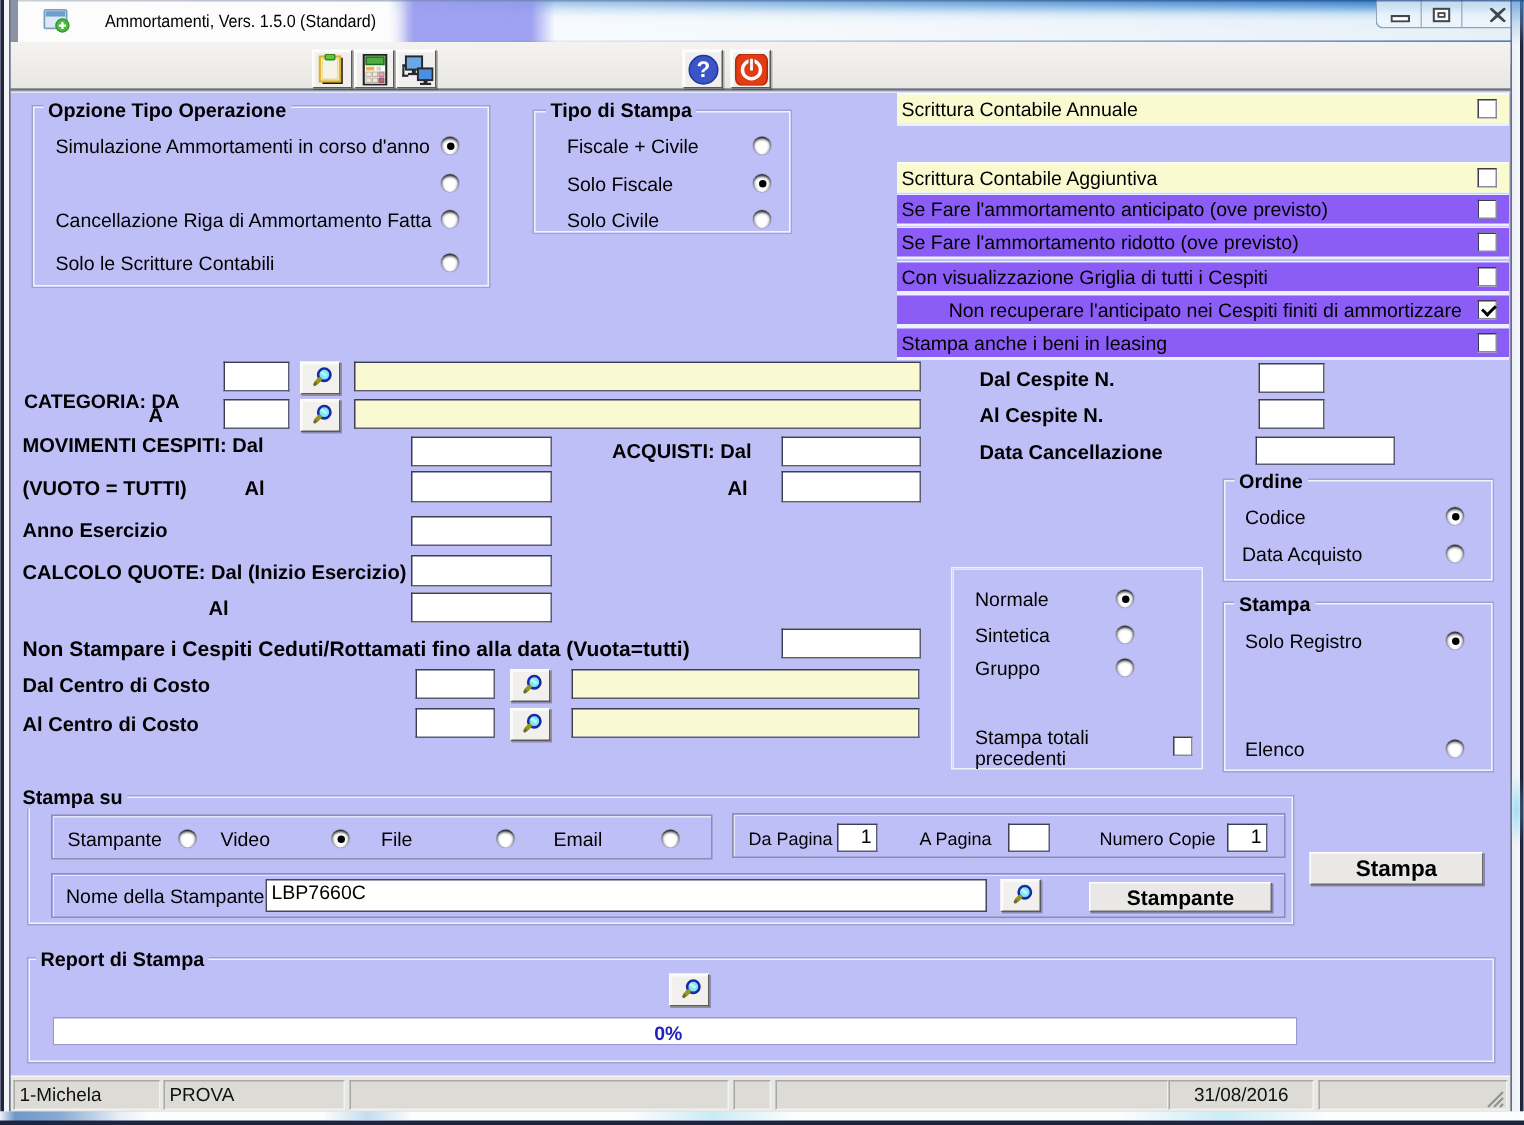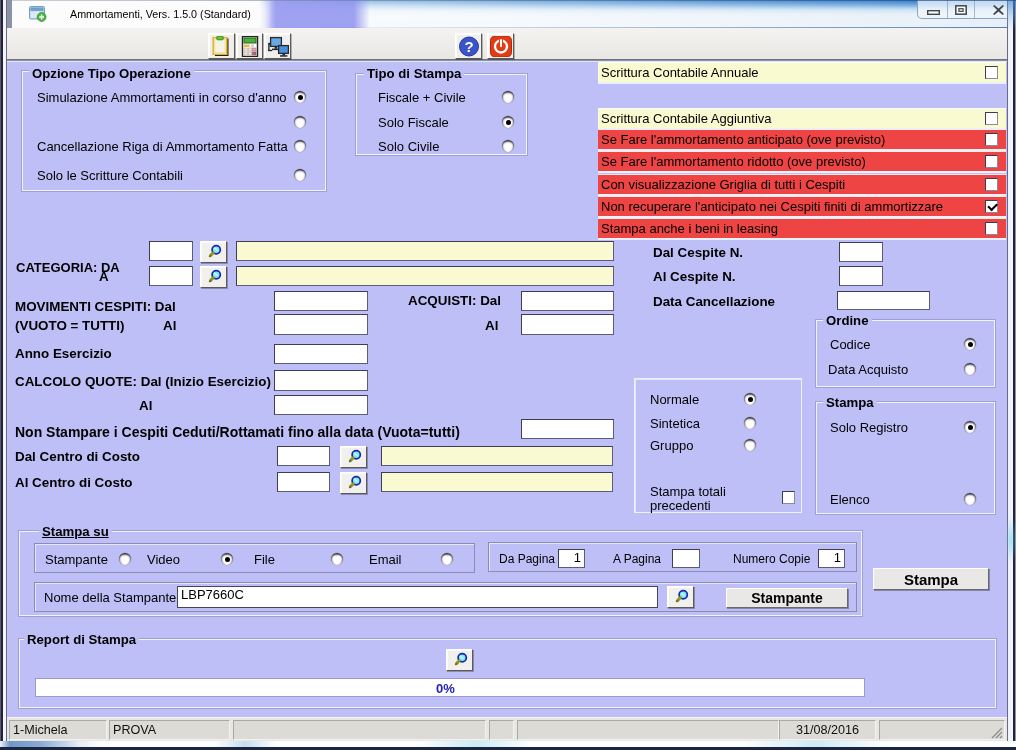--- a/index.html
+++ b/index.html
@@ -60,21 +60,21 @@
 .lbl.b { font-size:13.4px; letter-spacing:0; }
 .b { font-weight:bold; }
 .inp { position:absolute; background:#fff; border:1.5px solid; border-color:#3d3d55 #5c5c74 #5c5c74 #3d3d55; font-size:13px; font-family:"Liberation Sans",sans-serif; padding:0 3px; }
 .yinp { background:#fafad2; }
 .radio { position:absolute; width:12px; height:12px; border-radius:50%; background:#fff; box-shadow:inset 0 3.5px 2px -2px #14141f, inset 2.5px 0 2px -2px #3c3c50, inset -2.5px 0 2px -2px #3c3c50, 0 0 0 0.5px rgba(120,120,150,0.4); }
 .radio.on::after { content:""; position:absolute; left:3.5px; top:3.5px; width:5px; height:5px; border-radius:50%; background:#000; }
 .chk { position:absolute; width:13px; height:13px; background:#fff; border:1px solid; border-color:#3c3c50 #8a8a9e #8a8a9e #3c3c50; }
 .chk.ck::after { content:""; position:absolute; left:1.8px; top:2.2px; width:7px; height:3.6px; border-left:2px solid #000; border-bottom:2px solid #000; transform:rotate(-45deg); }
 .crow { position:absolute; left:598px; width:408px; height:22px; font-size:13px; color:#000; padding:2px 0 0 3px; border-top:1px solid rgba(250,252,255,0.9); border-bottom:2px solid #e9f1fb; }
 .cy { background:#fafad0; }
-.cg { background:#ef4444; }
+.cg { background:#8b5cf6; }
 .crow .chk { left:387px; top:3px; }
 .mag { position:absolute; width:27px; height:22px; background:#f1f0ec;
   border:1px solid; border-color:#ffffff #5a5a5a #5a5a5a #ffffff; box-shadow:inset 1px 1px 0 #fafaf8, 1px 1px 0 rgba(0,0,0,0.28); }
 .mag svg { position:absolute; left:4px; top:1px; }
 .pbtn { position:absolute; background:#e9e8e6; border:1px solid; border-color:#ffffff #6a6a6a #6a6a6a #ffffff; box-shadow:1px 1px 0 rgba(0,0,0,0.3); font-weight:bold; color:#000; text-align:center; }
 .ibox { position:absolute; border:1px solid #8c8cb0; box-shadow:inset 1px 1px 0 rgba(255,255,255,0.6); }
 </style></head>
 <body>
 <div id="win">
   <div id="titlebar">
@@ -176,21 +176,21 @@
   <div class="lbl" style="left:378px;top:115px;">Solo Fiscale</div>
   <div class="radio on" style="left:502px;top:116px;"></div>
   <div class="lbl" style="left:378px;top:139px;">Solo Civile</div>
   <div class="radio" style="left:502px;top:140px;"></div>
 
   <div class="crow cy" style="top:62px;">Scrittura Contabile Annuale<span class="chk"></span></div>
   <div class="crow cy" style="top:84px;margin-top:24px;">Scrittura Contabile Aggiuntiva<span class="chk"></span></div>
   <div class="crow cg" style="top:129px;">Se Fare l'ammortamento anticipato (ove previsto)<span class="chk"></span></div>
   <div class="crow cg" style="top:151px;">Se Fare l'ammortamento ridotto (ove previsto)<span class="chk"></span></div>
   <div class="crow cg" style="top:174px;">Con visualizzazione Griglia di tutti i Cespiti<span class="chk"></span></div>
-  <div class="crow cg" style="top:196px;">Non recuperare l'anticipato nei Cespiti finiti di ammortizzare<span class="chk ck"></span></div>
+  <div class="crow cg" style="top:196px;text-align:center;">Non recuperare l'anticipato nei Cespiti finiti di ammortizzare<span class="chk ck"></span></div>
   <div class="crow cg" style="top:218px;">Stampa anche i beni in leasing<span class="chk"></span></div>
 
   <div class="lbl b" style="left:16px;top:260px;font-size:13px;">CATEGORIA: DA</div>
   <div class="inp" style="left:149px;top:241px;width:44px;height:20px;"></div>
   <div class="mag" style="left:200px;top:241px;">
       <svg width="19" height="19" viewBox="0 0 19 19">
         <circle cx="11.2" cy="6.8" r="4.1" fill="#7de8f7" stroke="#1828a8" stroke-width="1.7"></circle>
         <path d="M9.2 5 L12.6 7.6" stroke="#c8f6fb" stroke-width="1.8"></path>
         <path d="M8.1 9.9 L5.9 12.1" stroke="#96961e" stroke-width="3" stroke-linecap="round"></path>
         <path d="M5.3 12.8 L4.9 13.2" stroke="#6a6a3a" stroke-width="2.2" stroke-linecap="round"></path>
@@ -209,21 +209,21 @@
     </div>
   <div class="inp yinp" style="left:236px;top:266px;width:378px;height:20px;"></div>
 
   <div class="lbl b" style="left:653px;top:245px;">Dal Cespite N.</div>
   <div class="inp" style="left:839px;top:242px;width:44px;height:20px;"></div>
   <div class="lbl b" style="left:653px;top:269px;">Al Cespite N.</div>
   <div class="inp" style="left:839px;top:266px;width:44px;height:20px;"></div>
   <div class="lbl b" style="left:653px;top:294px;">Data Cancellazione</div>
   <div class="inp" style="left:837px;top:291px;width:93px;height:19px;"></div>
 
-  <div class="lbl b" style="left:15px;top:299px;">MOVIMENTI CESPITI: Dal</div>
+  <div class="lbl b" style="left:15px;top:289px;">MOVIMENTI CESPITI: Dal</div>
   <div class="inp" style="left:274px;top:291px;width:94px;height:20px;"></div>
   <div class="lbl b" style="left:408px;top:293px;">ACQUISTI: Dal</div>
   <div class="inp" style="left:521px;top:291px;width:93px;height:20px;"></div>
   <div class="lbl b" style="left:15px;top:318px;">(VUOTO =  TUTTI)</div>
   <div class="lbl b" style="left:163px;top:318px;">Al</div>
   <div class="inp" style="left:274px;top:314px;width:94px;height:21px;"></div>
   <div class="lbl b" style="left:485px;top:318px;">Al</div>
   <div class="inp" style="left:521px;top:314px;width:93px;height:21px;"></div>
 
   <div class="lbl b" style="left:15px;top:346px;">Anno Esercizio</div>
@@ -276,21 +276,21 @@
   <div class="radio" style="left:964px;top:363px;"></div>
 
   <div class="grp" style="left:816px;top:402px;width:179px;height:112px;"></div>
   <div class="gtitle" style="left:823px;top:395px;">Stampa</div>
   <div class="lbl" style="left:830px;top:420px;">Solo Registro</div>
   <div class="radio on" style="left:964px;top:421px;"></div>
   <div class="lbl" style="left:830px;top:492px;">Elenco</div>
   <div class="radio" style="left:964px;top:493px;"></div>
 
   <div class="grp" style="left:19px;top:531px;width:843px;height:85px;"></div>
-  <div class="gtitle" style="left:39px;top:524px;text-decoration:underline;">Stampa su</div>
+  <div class="gtitle" style="left:12px;top:524px;">Stampa su</div>
   <div class="ibox" style="left:34px;top:543px;width:441px;height:30px;"></div>
   <div class="lbl" style="left:45px;top:552px;">Stampante</div>
   <div class="radio" style="left:119px;top:553px;"></div>
   <div class="lbl" style="left:147px;top:552px;">Video</div>
   <div class="radio on" style="left:221px;top:553px;"></div>
   <div class="lbl" style="left:254px;top:552px;">File</div>
   <div class="radio" style="left:331px;top:553px;"></div>
   <div class="lbl" style="left:369px;top:552px;">Email</div>
   <div class="radio" style="left:441px;top:553px;"></div>
   <div class="ibox" style="left:488px;top:542px;width:369px;height:30px;"></div>

